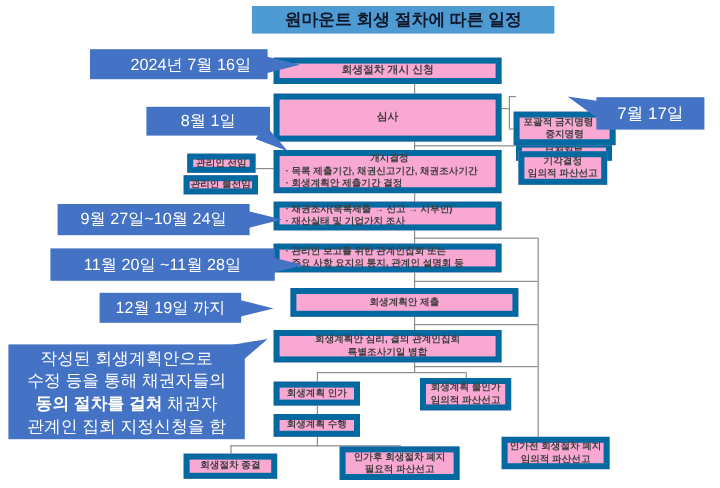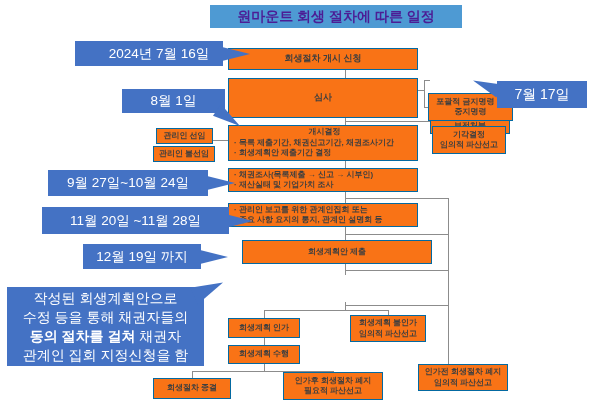--- a/index.html
+++ b/index.html
@@ -1,31 +1,31 @@
 <!DOCTYPE html>
 <html><head>
 <meta charset="utf-8">
 <style>
   html,body{margin:0;padding:0;background:#ffffff;}
   #canvas{position:relative;width:600px;height:407px;background:#ffffff;overflow:hidden;
           font-family:"Liberation Sans","DejaVu Sans",sans-serif;}
   .abs{position:absolute;box-sizing:border-box;}
   
-  .gbox{background:#f97316;border:1px solid #0369a1;color:#3f3f3f;font-weight:bold;
+  .gbox{background:#f9a8d4;border:5px solid #0369a1;color:#3f3f3f;font-weight:bold;
         display:flex;flex-direction:column;align-items:center;justify-content:center;
         text-align:center;font-size:8px;line-height:1.3;}
   .gbox.left{align-items:flex-start;text-align:left;padding-left:5px;padding-right:2px;}
   
   .callout{background:#4472c4;color:#ffffff;display:flex;align-items:center;justify-content:center;
            font-size:13.5px;white-space:nowrap;}
   .tail{position:absolute;width:0;height:0;}
   .tail.right{border-top:7px solid transparent;border-bottom:7px solid transparent;border-left:28px solid #4472c4;}
   .tail.leftp{border-top:7px solid transparent;border-bottom:7px solid transparent;border-right:28px solid #4472c4;}
   
-  #title{background:#4e9ad3;color:#4c1d95;font-weight:bold;font-size:14px;
+  #title{background:#4e9ad3;color:#0f172a;font-weight:bold;font-size:14px;
          display:flex;align-items:center;justify-content:center;text-align:right;}
   
   #note{background:#4472c4;color:#ffffff;font-size:14px;line-height:19px;text-align:center;
         display:flex;flex-direction:column;align-items:center;justify-content:center;}
   #note b{font-weight:bold;}
   
   .hline{height:1px;background:#8c8c8c;}
   .vline{width:1px;background:#8c8c8c;}
 </style>
 </head>
@@ -84,20 +84,24 @@
 
   <div class="abs gbox left" style="left:228px;top:203px;width:190px;height:24px;">
     <div>· 관리인 보고를 위한 관계인집회 또는</div>
     <div>· 주요 사항 요지의 통지, 관계인 설명회 등</div>
   </div>
 
   <div class="abs gbox" style="left:242px;top:240px;width:190px;height:24px;">
     <div>회생계획안 제출</div>
   </div>
 
+  <div class="abs gbox" style="left:228px;top:275px;width:190px;height:27px;">
+    <div>회생계획안 심리, 결의 관계인집회</div>
+    <div>특별조사기일 병합</div>
+  </div>
 
   <div class="abs gbox" style="left:228px;top:318px;width:72px;height:20px;">
     <div>회생계획 인가</div>
   </div>
 
   <div class="abs gbox" style="left:350px;top:315px;width:76px;height:27px;">
     <div>회생계획 불인가</div>
     <div>임의적 파산선고</div>
   </div>
 

